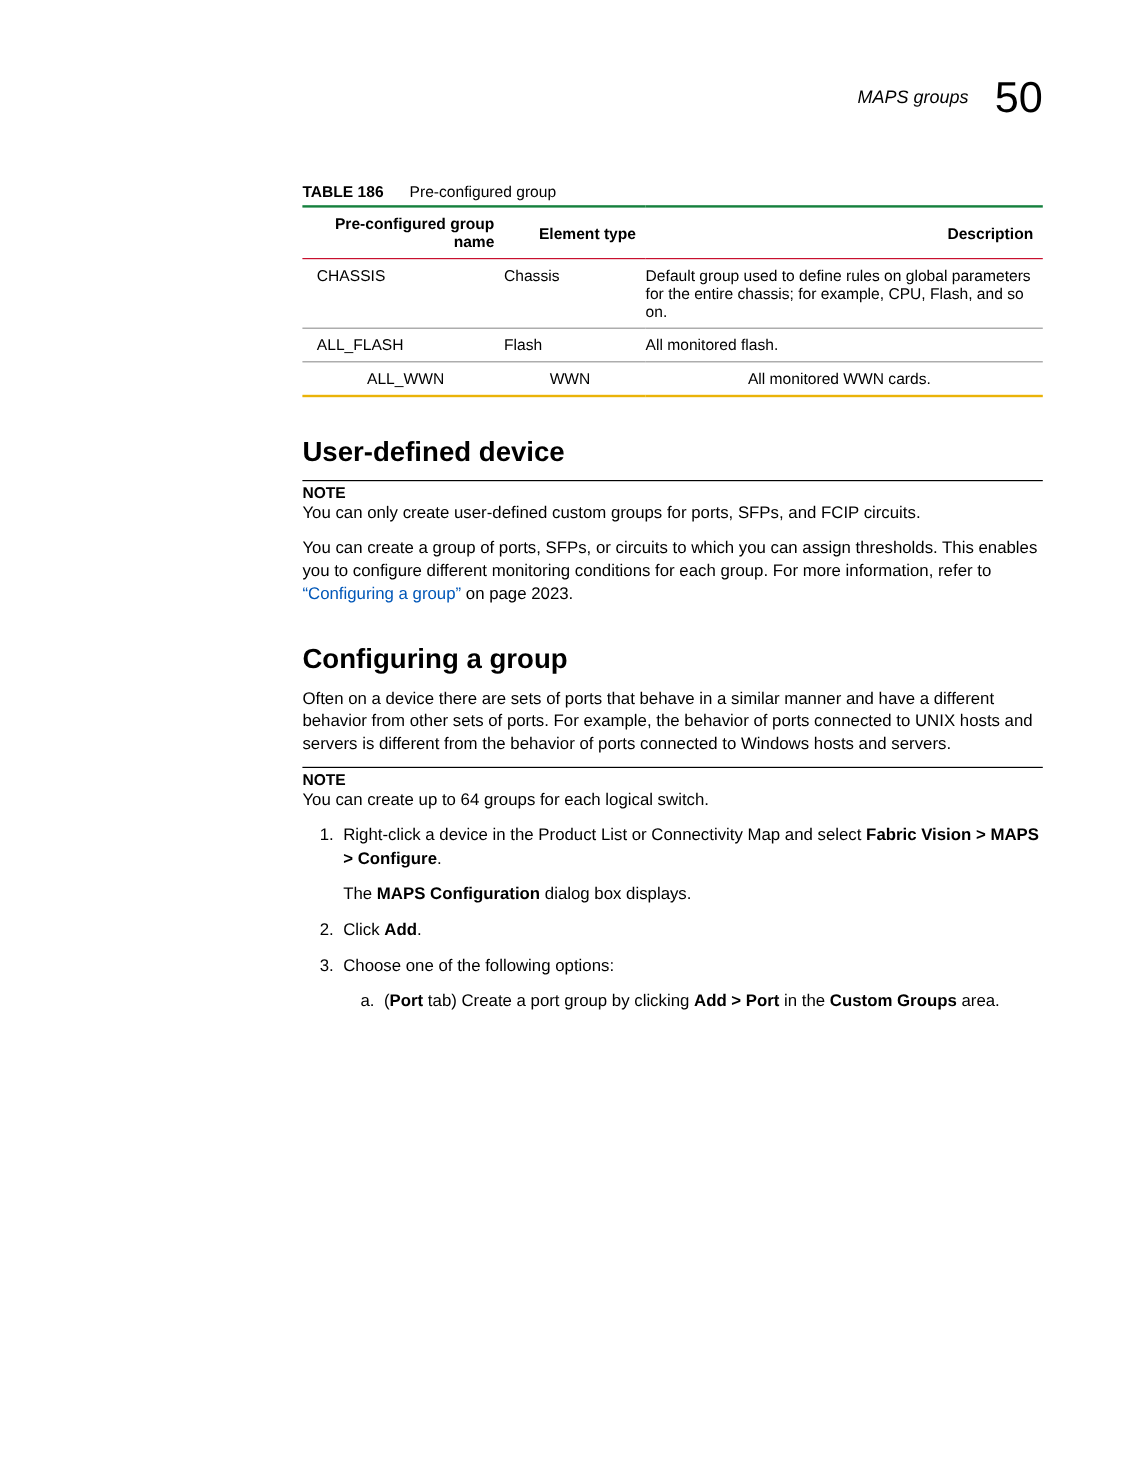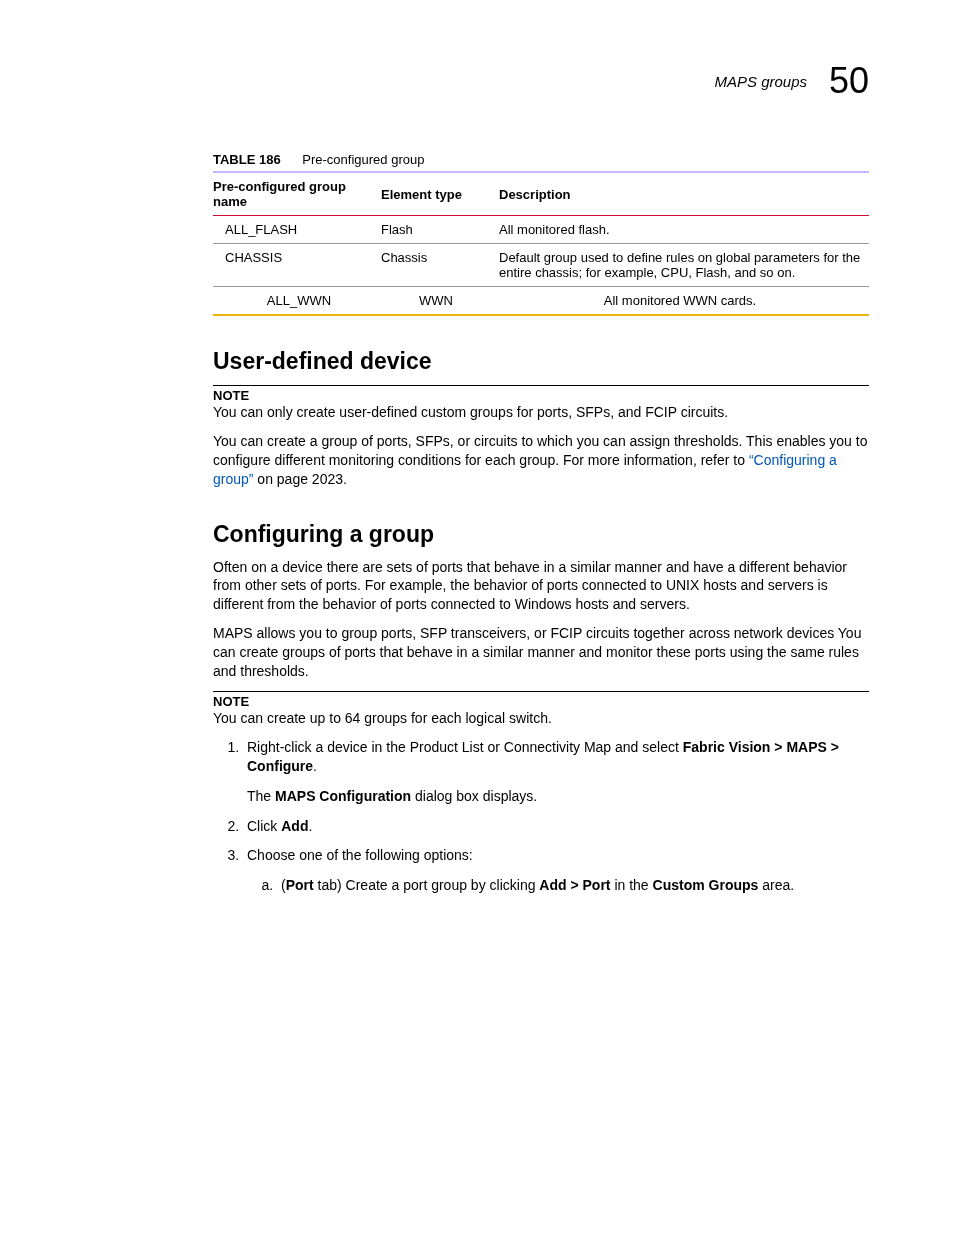--- a/index.html
+++ b/index.html
@@ -8,21 +8,21 @@
     font-family: Arial, Helvetica, sans-serif;
     font-size: 14px;
     color: #000;
     background: #fff;
   }
   .page {
     width: 954px;
     height: 1001px;
     position: relative;
     box-sizing: border-box;
-    padding: 60px 85px 60px 78px;
+    padding: 60px 85px 60px 117px;
   }
   .header-line {
     text-align: right;
     margin-bottom: 50px;
     padding-right: 0;
   }
   .header-text {
     font-style: italic;
     font-size: 15px;
     vertical-align: middle;
@@ -44,24 +44,24 @@
   .table-caption .tnum {
     font-weight: bold;
     margin-right: 18px;
   }
   table.data {
     width: 100%;
     border-collapse: collapse;
     font-size: 13px;
   }
   table.data th {
-    text-align: left;
+    text-align: right;
     font-weight: bold;
     padding: 6px 8px 6px 0;
-    border-top: 2px solid #c4b5fd;
+    border-top: 2px solid #15803d;
     border-bottom: 1px solid #c8102e;
   }
   table.data td {
     padding: 6px 8px 6px 0;
     border-bottom: 1px solid #999;
     vertical-align: top;
   }
   table.data tr:last-child td {
     border-bottom: 2px solid #eab308;
     text-align: center;
@@ -134,28 +134,28 @@
     <table class="data">
       <thead>
         <tr>
           <th class="col1">Pre-configured group name</th>
           <th class="col2">Element type</th>
           <th>Description</th>
         </tr>
       </thead>
       <tbody>
         <tr>
+          <td><span class="ind">CHASSIS</span></td>
+          <td>Chassis</td>
+          <td>Default group used to define rules on global parameters for the entire chassis; for example, CPU, Flash, and so on.</td>
+        </tr>
+        <tr>
           <td><span class="ind">ALL_FLASH</span></td>
           <td>Flash</td>
           <td>All monitored flash.</td>
-        </tr>
-        <tr>
-          <td><span class="ind">CHASSIS</span></td>
-          <td>Chassis</td>
-          <td>Default group used to define rules on global parameters for the entire chassis; for example, CPU, Flash, and so on.</td>
         </tr>
         <tr>
           <td><span class="ind">ALL_WWN</span></td>
           <td>WWN</td>
           <td>All monitored WWN cards.</td>
         </tr>
       </tbody>
     </table>
 
     <h2 class="section">User-defined device</h2>
@@ -163,21 +163,20 @@
     <div class="note-label">NOTE</div>
     <p style="margin-top:0">You can only create user-defined custom groups for ports, SFPs, and FCIP circuits.</p>
 
     <p>
       <span>You can create a group of ports, SFPs, or circuits to which you can assign thresholds. This enables you to configure different monitoring conditions for each group. For more information, refer to </span><span class="link">“Configuring a group”</span><span> on page 2023.</span>
     </p>
 
     <h2 class="section">Configuring a group</h2>
 
     <p>Often on a device there are sets of ports that behave in a similar manner and have a different behavior from other sets of ports. For example, the behavior of ports connected to UNIX hosts and servers is different from the behavior of ports connected to Windows hosts and servers.</p>
-    <p>MAPS allows you to group ports, SFP transceivers, or FCIP circuits together across network devices You can create groups of ports that behave in a similar manner and monitor these ports using the same rules and thresholds.</p>
 
     <hr class="rule">
     <div class="note-label">NOTE</div>
     <p style="margin-top:0">You can create up to 64 groups for each logical switch.</p>
 
     <ol class="steps">
       <li>
         <span>Right-click a device in the Product List or Connectivity Map and select </span><span class="b">Fabric Vision &gt; MAPS &gt; Configure</span><span>.</span>
         <div class="sub">
           <span>The </span><span class="b">MAPS Configuration</span><span> dialog box displays.</span>

